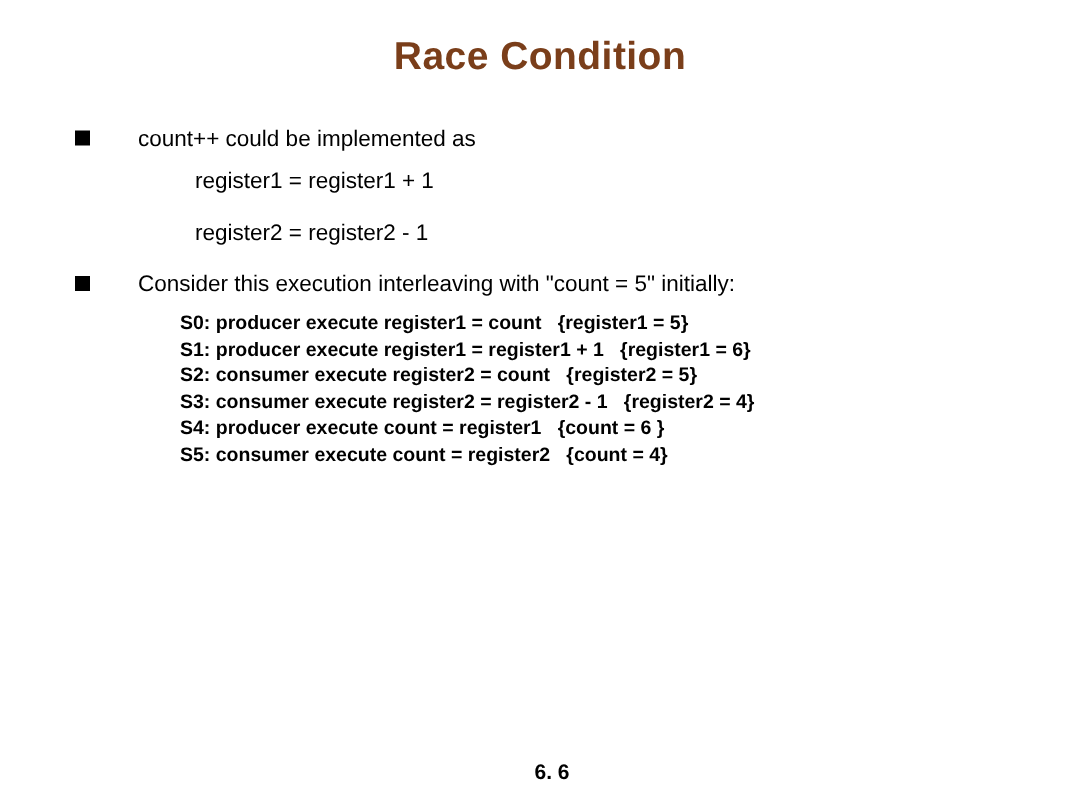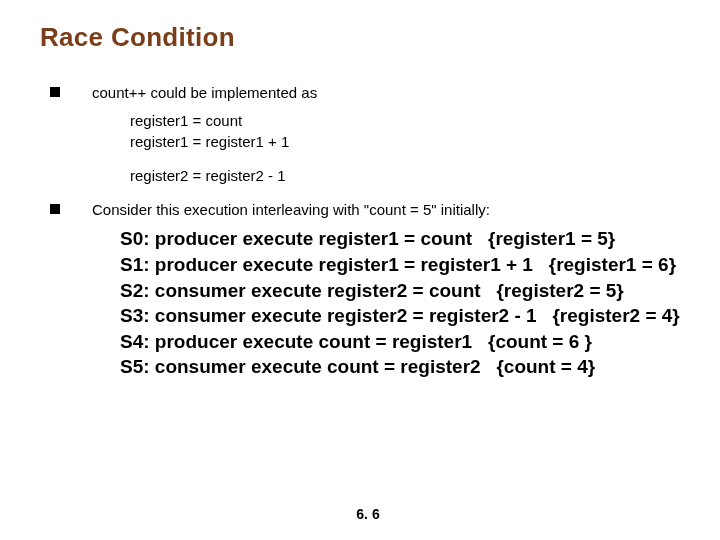--- a/index.html
+++ b/index.html
@@ -13,20 +13,21 @@
     overflow: hidden;
   }
   .slide {
     position: relative;
     width: 720px;
     height: 540px;
     box-sizing: border-box;
     padding: 18px 40px 0 40px;
   }
   .title {
+    text-align: center;
     font-weight: bold;
     font-size: 26px;
     color: #7a3e1a;
     margin: 4px 0 30px 0;
     letter-spacing: 0.3px;
   }
   .item {
     display: flex;
     align-items: flex-start;
     margin: 4px 0 6px 0;
@@ -46,21 +47,21 @@
   .code-block {
     margin: 8px 0 14px 90px;
     font-size: 15px;
     line-height: 1.35;
   }
   .code-block div {
     white-space: pre;
   }
   .interleave {
     margin: 6px 0 13px 80px;
-    font-size: 19px;
+    font-size: 13px;
     font-weight: bold;
     line-height: 1.35;
   }
   .interleave .line {
     white-space: pre;
   }
   .footer {
     position: absolute;
     left: 16px;
     right: 0;
@@ -76,21 +77,20 @@
 <div class="slide">
 
   <div class="title">Race Condition</div>
 
   <div class="item">
     <div class="bullet"></div>
     <div class="item-text">count++ could be implemented as</div>
   </div>
 
   <div class="code-block">
-    <div>register1 = count</div>
     <div>register1 = register1 + 1</div>
   </div>
 
 
   <div class="code-block">
     <div>register2 = register2 - 1</div>
   </div>
 
   <div class="item">
     <div class="bullet"></div>

